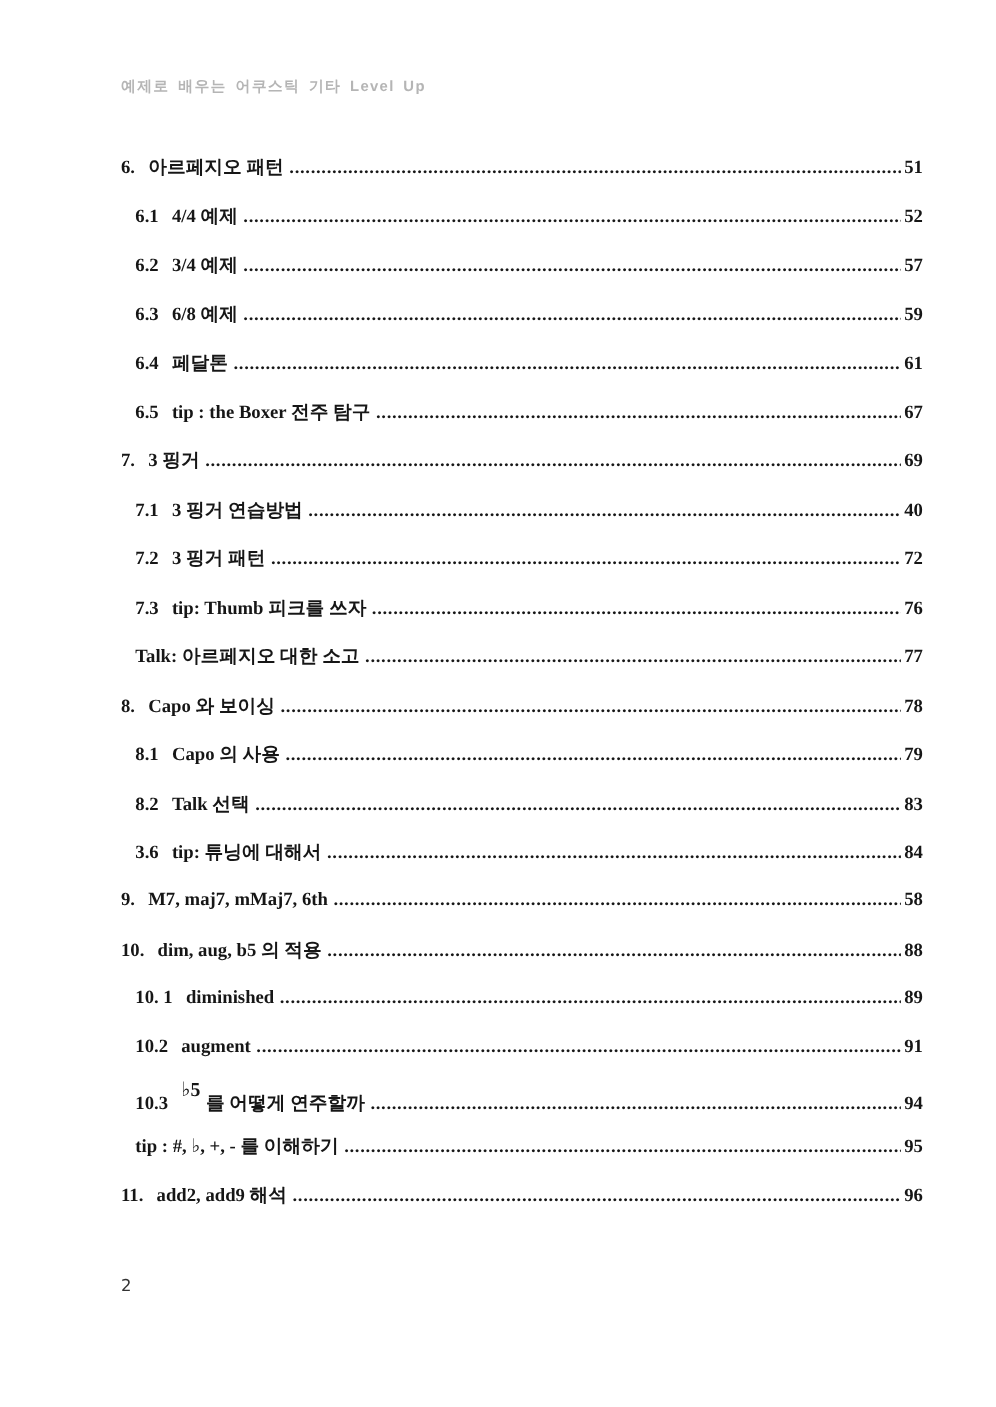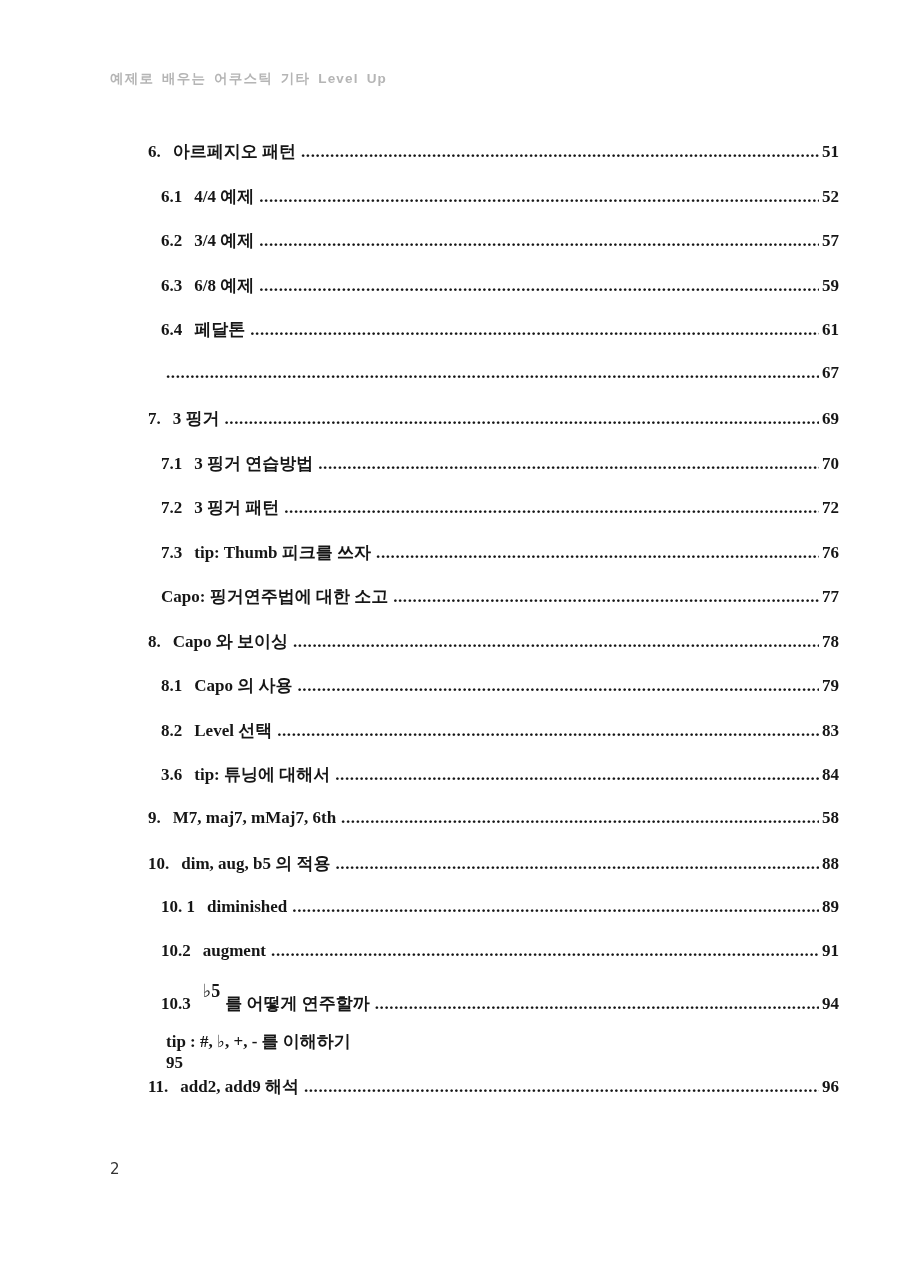--- a/index.html
+++ b/index.html
@@ -36,25 +36,24 @@
   }
   .toc-entry {
     display: flex;
     align-items: baseline;
     height: 18px;
     margin-bottom: 26.5px;
     font-weight: bold;
     font-size: 17px;
     color: #161616;
     cursor: default;
-    margin-left: 38px;
   }
   .toc-entry.level-2 { padding-left: 13px; }
   .toc-entry.has-sup { margin-top: 10px; }
-  .toc-entry.has-sup + .toc-entry { margin-top: 7px; flex-direction: column; }
+  .toc-entry.has-sup + .toc-entry { margin-top: 7px; }
   .toc-label { white-space: nowrap; flex: 0 0 auto; }
   .toc-num { margin-right: 12px; }
   .toc-sup {
     font-size: 18px;
     vertical-align: 6px;
     margin-right: 5px;
     display: inline-block;
     transform: translateY(-6px);
   }
   .toc-title { white-space: pre; }
@@ -110,60 +109,61 @@
         <span class="toc-label"><span class="toc-num">6.3</span><span class="toc-title">6/8 예제</span></span>
         <span class="toc-dots">................................................................................................................................................................................................................................................</span>
         <span class="toc-page">59</span>
       </div>
       <div class="toc-entry level-2">
         <span class="toc-label"><span class="toc-num">6.4</span><span class="toc-title">페달톤</span></span>
         <span class="toc-dots">................................................................................................................................................................................................................................................</span>
         <span class="toc-page">61</span>
       </div>
       <div class="toc-entry level-2">
+        <span class="toc-label"><span class="toc-num">6.5</span><span class="toc-title">tip : the Boxer 전주 탐구</span></span>
         <span class="toc-dots">................................................................................................................................................................................................................................................</span>
         <span class="toc-page">67</span>
       </div>
       <div class="toc-entry level-1">
         <span class="toc-label"><span class="toc-num">7.</span><span class="toc-title">3 핑거</span></span>
         <span class="toc-dots">................................................................................................................................................................................................................................................</span>
         <span class="toc-page">69</span>
       </div>
       <div class="toc-entry level-2">
         <span class="toc-label"><span class="toc-num">7.1</span><span class="toc-title">3 핑거 연습방법</span></span>
         <span class="toc-dots">................................................................................................................................................................................................................................................</span>
-        <span class="toc-page">70</span>
+        <span class="toc-page">40</span>
       </div>
       <div class="toc-entry level-2">
         <span class="toc-label"><span class="toc-num">7.2</span><span class="toc-title">3 핑거 패턴</span></span>
         <span class="toc-dots">................................................................................................................................................................................................................................................</span>
         <span class="toc-page">72</span>
       </div>
       <div class="toc-entry level-2">
         <span class="toc-label"><span class="toc-num">7.3</span><span class="toc-title">tip: Thumb 피크를 쓰자</span></span>
         <span class="toc-dots">................................................................................................................................................................................................................................................</span>
         <span class="toc-page">76</span>
       </div>
       <div class="toc-entry level-2">
-        <span class="toc-label"><span class="toc-title">Capo: 핑거연주법에 대한 소고</span></span>
+        <span class="toc-label"><span class="toc-title">Talk: 아르페지오 대한 소고</span></span>
         <span class="toc-dots">................................................................................................................................................................................................................................................</span>
         <span class="toc-page">77</span>
       </div>
       <div class="toc-entry level-1">
         <span class="toc-label"><span class="toc-num">8.</span><span class="toc-title">Capo 와 보이싱</span></span>
         <span class="toc-dots">................................................................................................................................................................................................................................................</span>
         <span class="toc-page">78</span>
       </div>
       <div class="toc-entry level-2">
         <span class="toc-label"><span class="toc-num">8.1</span><span class="toc-title">Capo 의 사용</span></span>
         <span class="toc-dots">................................................................................................................................................................................................................................................</span>
         <span class="toc-page">79</span>
       </div>
       <div class="toc-entry level-2">
-        <span class="toc-label"><span class="toc-num">8.2</span><span class="toc-title">Level 선택</span></span>
+        <span class="toc-label"><span class="toc-num">8.2</span><span class="toc-title">Talk 선택</span></span>
         <span class="toc-dots">................................................................................................................................................................................................................................................</span>
         <span class="toc-page">83</span>
       </div>
       <div class="toc-entry level-2">
         <span class="toc-label"><span class="toc-num">3.6</span><span class="toc-title">tip: 튜닝에 대해서</span></span>
         <span class="toc-dots">................................................................................................................................................................................................................................................</span>
         <span class="toc-page">84</span>
       </div>
       <div class="toc-entry level-1">
         <span class="toc-label"><span class="toc-num">9.</span><span class="toc-title">M7, maj7, mMaj7, 6th</span></span>

